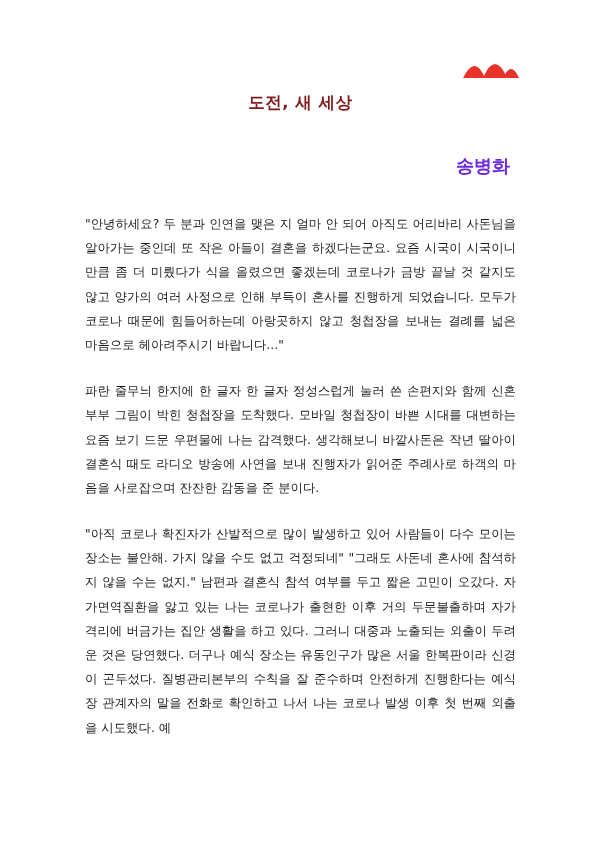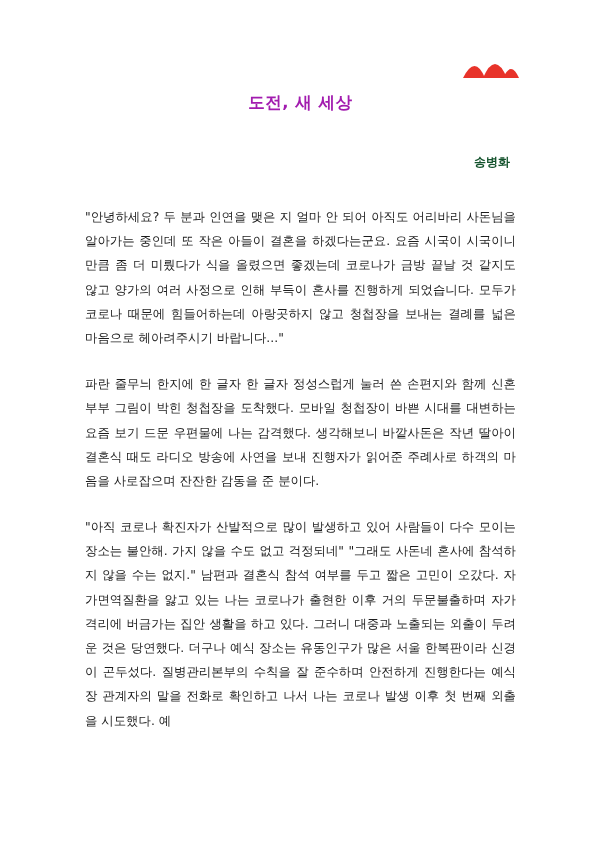--- a/index.html
+++ b/index.html
@@ -32,29 +32,29 @@
   .logo-svg {
     display: block;
   }
   .doc-title {
     text-align: center;
     font-size: 16.5px;
     font-weight: bold;
     letter-spacing: 0.5px;
     margin: 0;
     padding-top: 92px;
-    color: #a21caf;
+    color: #7f1d1d;
   }
   .author {
     text-align: right;
-    font-size: 12px;
+    font-size: 18px;
     font-weight: bold;
     margin-top: 40px;
     padding-right: 6px;
-    color: #14532d;
+    color: #6d28d9;
   }
   .body-text {
     margin-top: 34px;
   }
   .para {
     font-size: 12.4px;
     line-height: 1.95;
     text-align: justify;
     text-justify: inter-character;
     margin: 0 0 22px 0;

